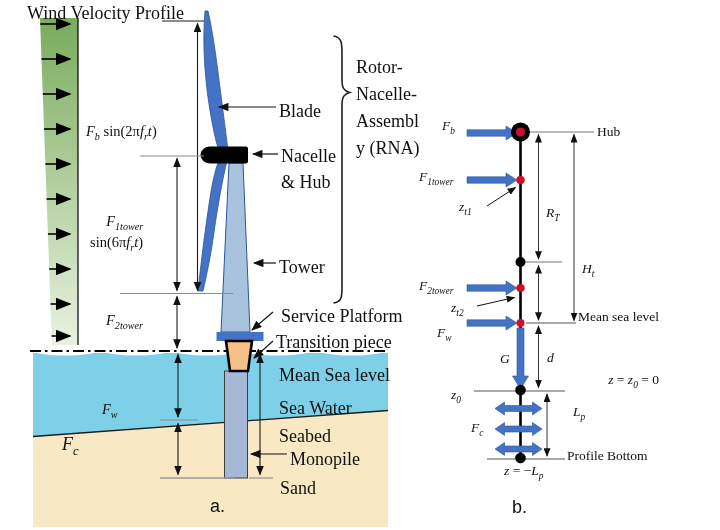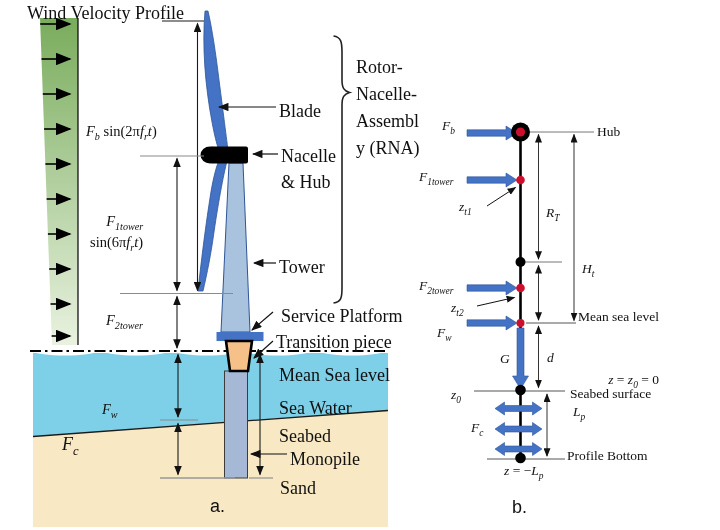--- a/index.html
+++ b/index.html
@@ -190,20 +190,19 @@
 <div class="lbl mb" style="left:419px;top:276px;"><i>F</i><sub>2tower</sub></div>
 <div class="lbl mb" style="left:451px;top:298px;"><i>z</i><sub>t2</sub></div>
 <div class="lbl mb" style="left:437px;top:323px;"><i>F</i><sub>w</sub></div>
 <div class="lbl mb" style="left:578px;top:307px;">
   <div>Mean sea level</div>
   <div style="padding-left:14px;margin-top:43px;"><i>z</i> = <i>z</i><sub>0</sub> = 0</div>
 </div>
 <div class="lbl mb" style="left:500px;top:349px;"><i>G</i></div>
 <div class="lbl mb" style="left:547px;top:348px;"><i>d</i></div>
 <div class="lbl mb" style="left:451px;top:385px;"><i>z</i><sub>0</sub></div>
-<div class="lbl mb" style="left:570px;top:384px;">Seabed surface</div>
 <div class="lbl mb" style="left:471px;top:418px;"><i>F</i><sub>c</sub></div>
 <div class="lbl mb" style="left:549px;top:402px;padding-left:24px;"><i>L</i><sub>p</sub></div>
 <div class="lbl mb" style="left:567px;top:446px;">Profile Bottom</div>
 <div class="lbl mb" style="left:504px;top:461px;"><i>z</i> = −<i>L</i><sub>p</sub></div>
 <div class="cap" style="left:512px;top:497px;">b.</div>
 
 </div>
 
 </body></html>

